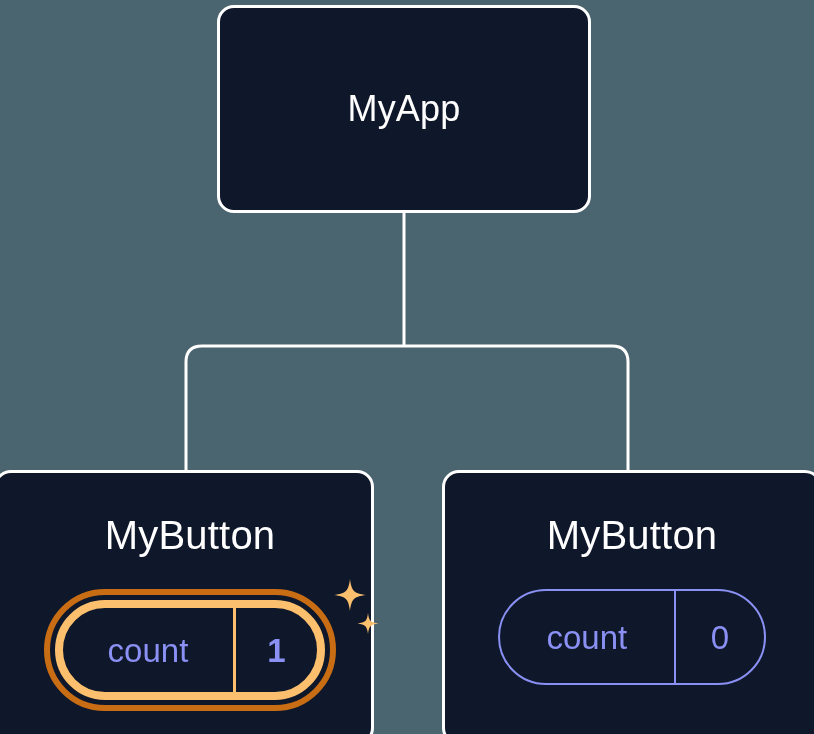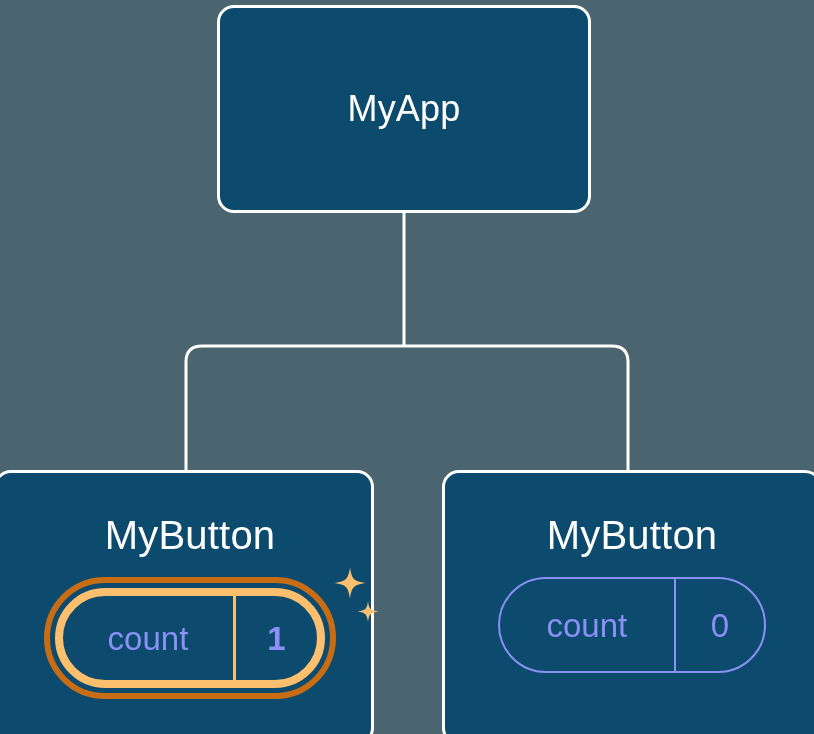--- a/index.html
+++ b/index.html
@@ -27,21 +27,21 @@
     left: 0;
     top: 0;
     width: 814px;
     height: 734px;
     pointer-events: none;
   }
 
   
   .node {
     position: absolute;
-    background: #0c4a6e;
+    background: #0f172a;
     border: 3px solid #ffffff;
     border-radius: 17px;
     box-sizing: border-box;
     display: flex;
     flex-direction: column;
     align-items: center;
   }
 
   .node-root {
     left: 217px;
@@ -80,21 +80,21 @@
     font-size: 36px;
   }
 
   
   .node-child-left .node-title { margin-left: 12px; }
   .node-child-right .node-title { margin-left: 0px; }
 
   
   .pill-wrap {
     position: relative;
-    margin-top: 22px;
+    margin-top: 34px;
   }
 
   .node-child-left .pill-wrap { margin-left: 12px; }
 
   .pill {
     position: relative;
     box-sizing: border-box;
     display: flex;
     align-items: stretch;
     border-radius: 999px;

